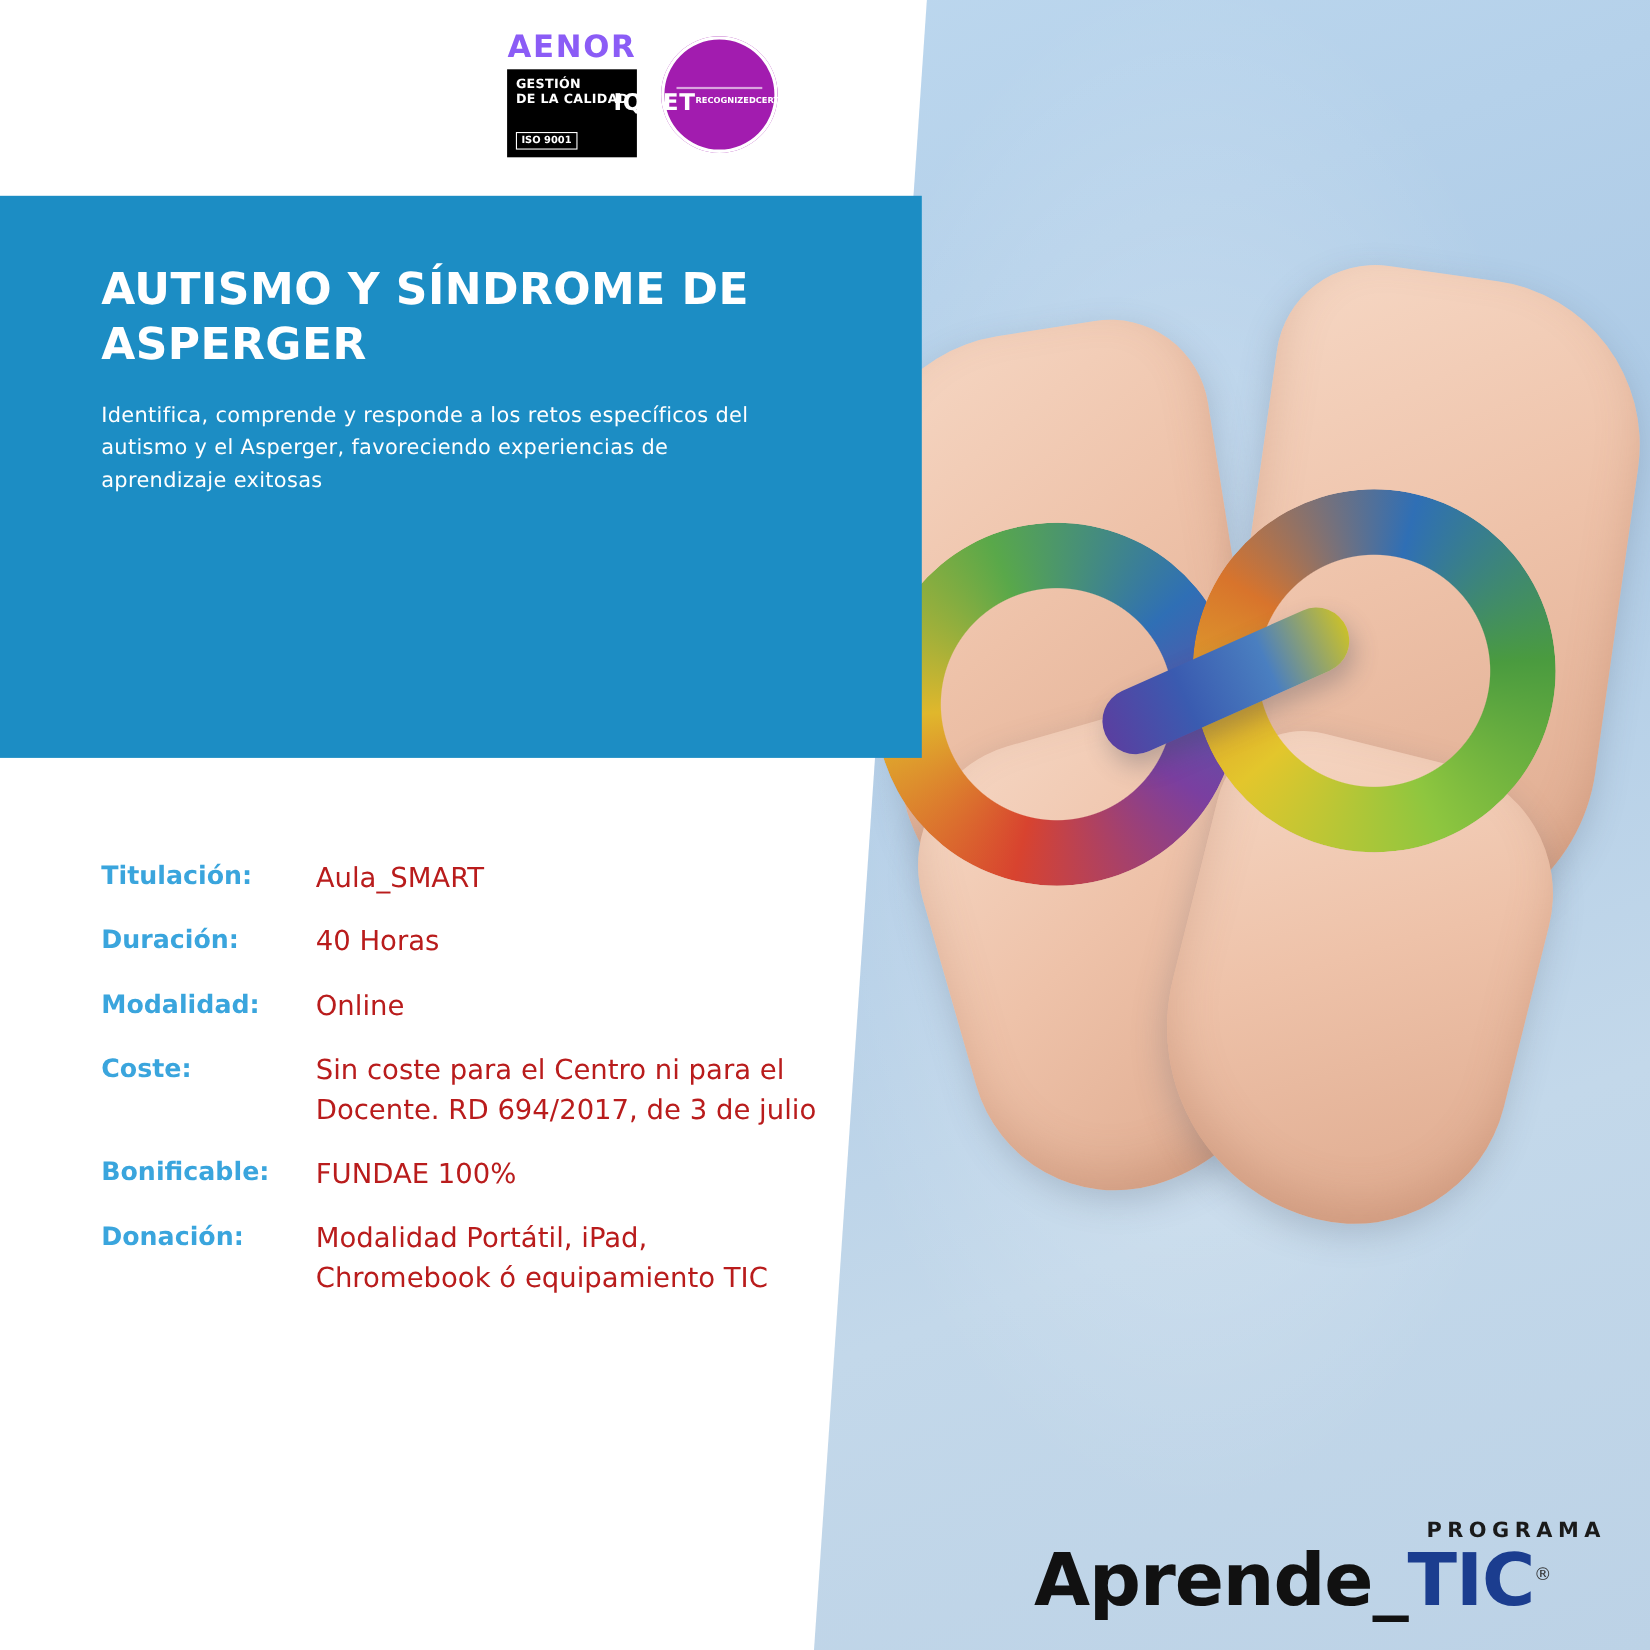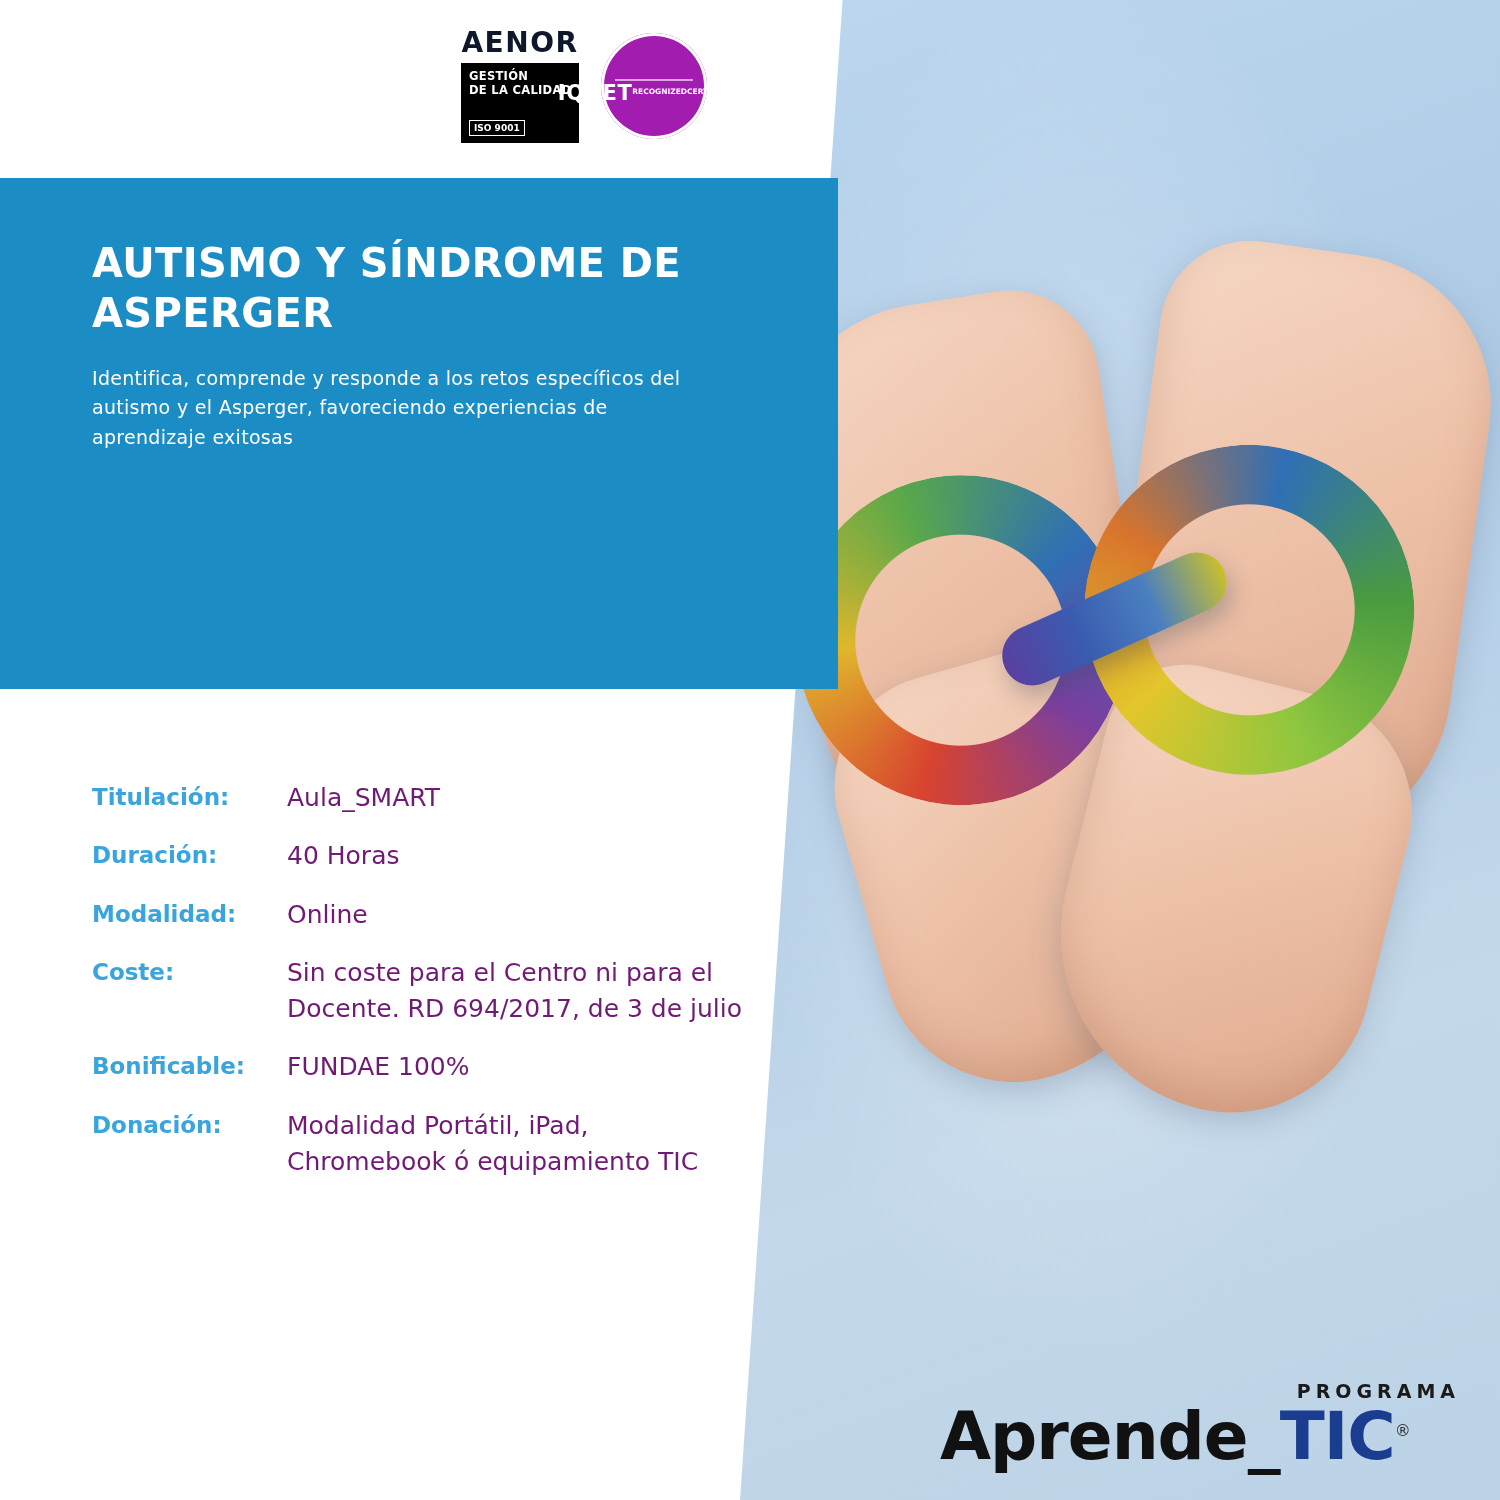--- a/index.html
+++ b/index.html
@@ -101,21 +101,21 @@
     width:320px; height:172px;
     background:#ffffff;
     display:flex; align-items:center; gap:22px;
     padding-left:18px;
   }
   .aenor{
     width:118px;
   }
   .aenor .name{
     font-weight:bold; font-size:28px; letter-spacing:1.5px;
-    color:#0f172a; text-align:center; line-height:1;
+    color:#8b5cf6; text-align:center; line-height:1;
   }
   .aenor .blackbox{
     background:#000; color:#fff; margin-top:6px; padding:6px 6px 7px 8px;
   }
   .aenor .blackbox .l1{ font-size:11.5px; font-weight:bold; line-height:1.25; letter-spacing:.3px;}
   .aenor .iso{
     display:inline-block; background:#000; color:#fff;
     font-size:9px; font-weight:bold; margin-top:23px; padding:2px 4px; border:1px solid #fff;
   }
   .iqnet{
@@ -168,21 +168,21 @@
   }
   .row .k{
     width:195px;
     flex:0 0 195px;
     color:#3aa5dd;
     font-weight:bold;
     font-size:23px;
     line-height:1.5;
   }
   .row .v{
-    color:#701a75;
+    color:#b91c1c;
     font-size:25px;
     line-height:1.45;
   }
 
   
   .logo-block{
     position:absolute;
     right:40px; bottom:30px;
     text-align:left;
     width:520px;

